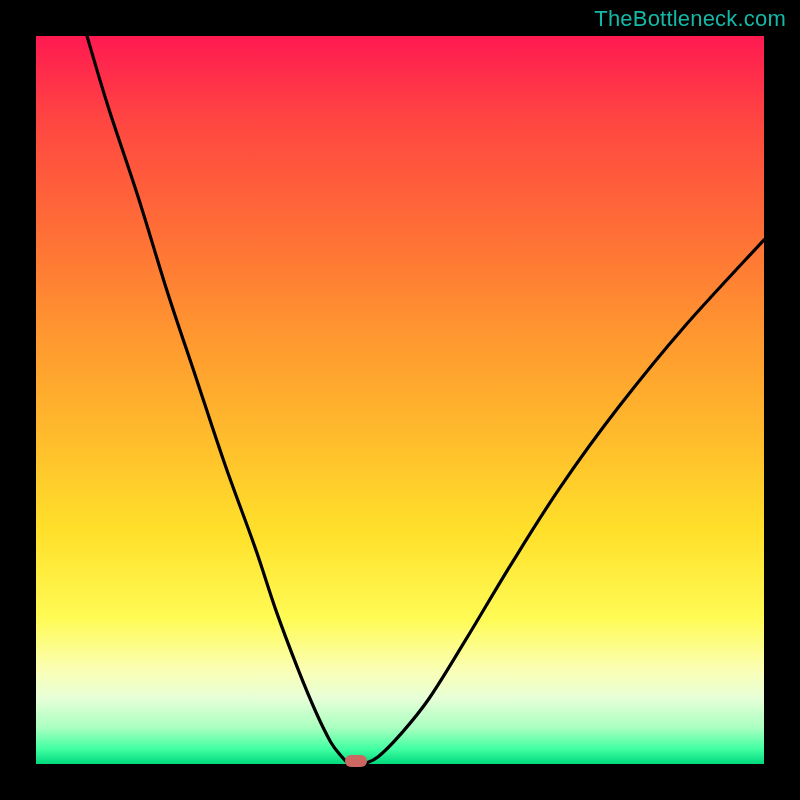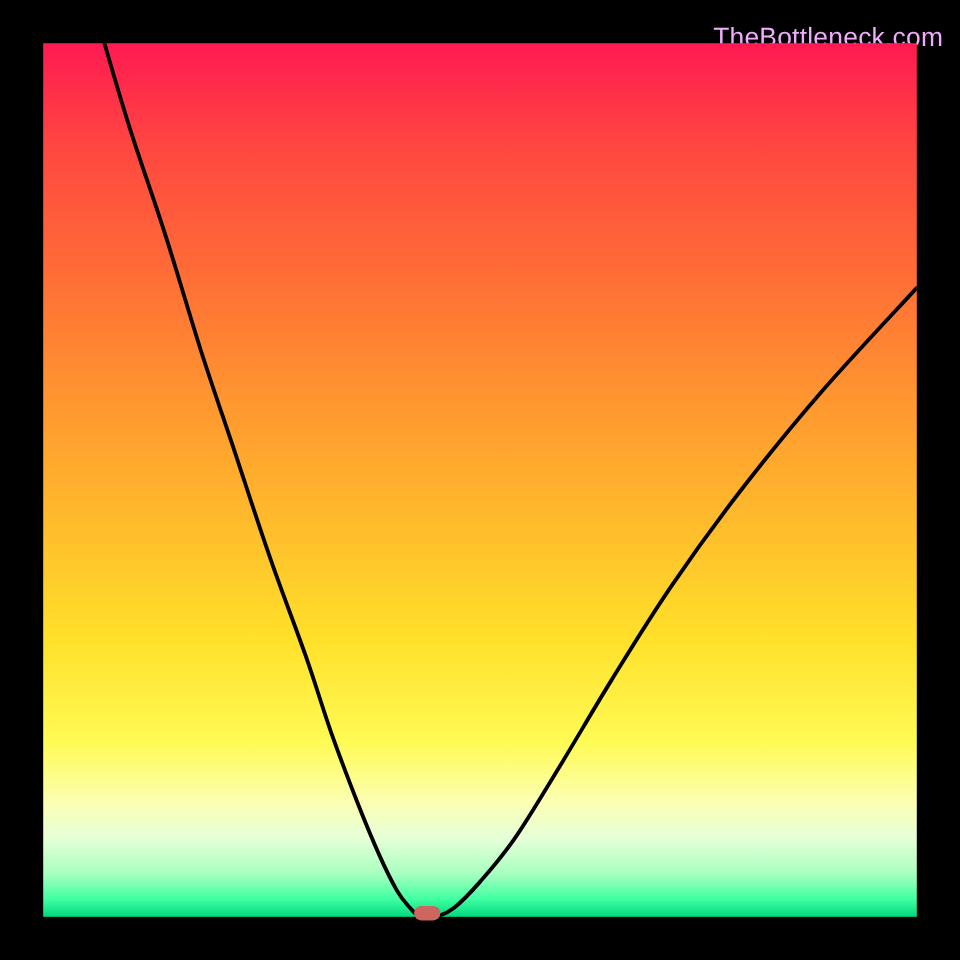--- a/index.html
+++ b/index.html
@@ -38,25 +38,24 @@
       #e6ffd8 91%,
       #aaffc0 95%,
       #3fffa2 98%,
       #00d97c 100%
     );
   }
   .watermark {
     position: absolute;
     top: 6px;
     right: 14px;
-    color: #f0abfc;
+    color: #14b8a6;
     font-size: 22px;
     letter-spacing: 0.2px;
     user-select: none;
-    margin-top: 12px;
   }
   svg.curve {
     position: absolute;
     top: 0;
     left: 0;
     width: 728px;
     height: 728px;
   }
   .dot {
     position: absolute;

